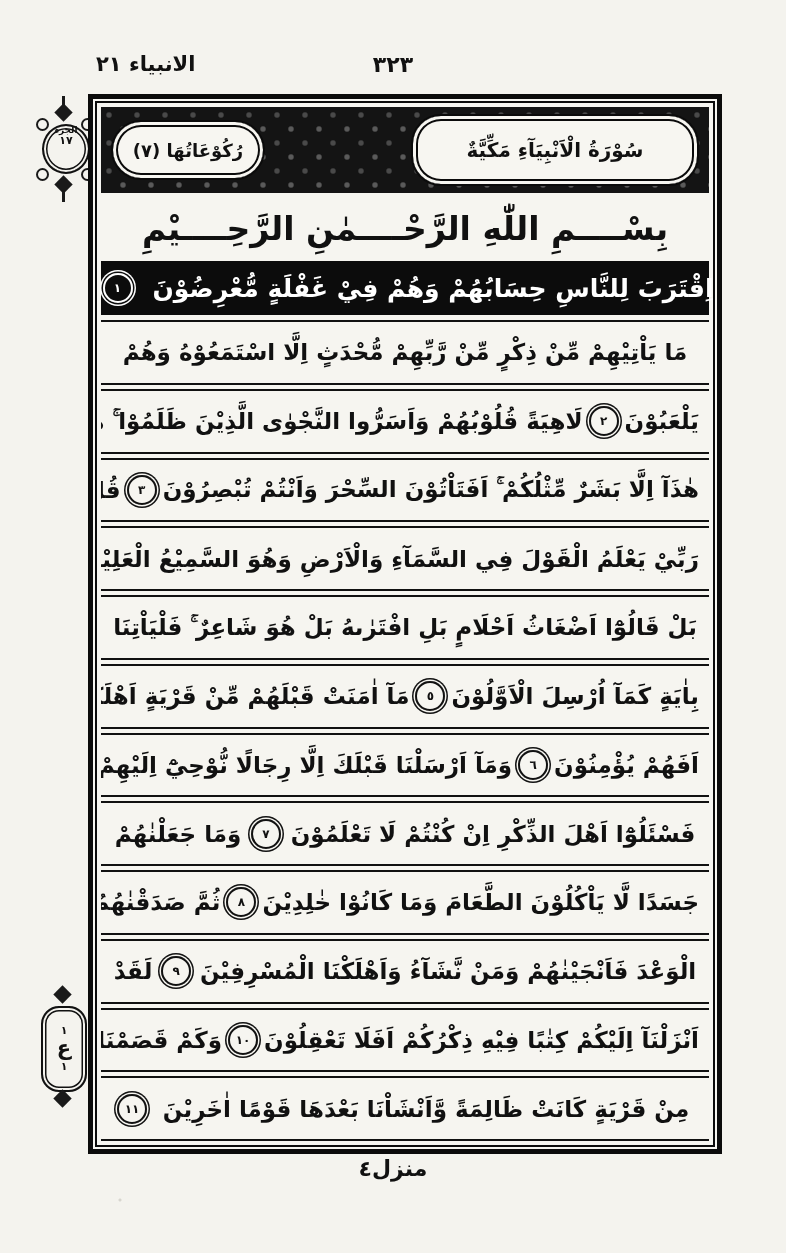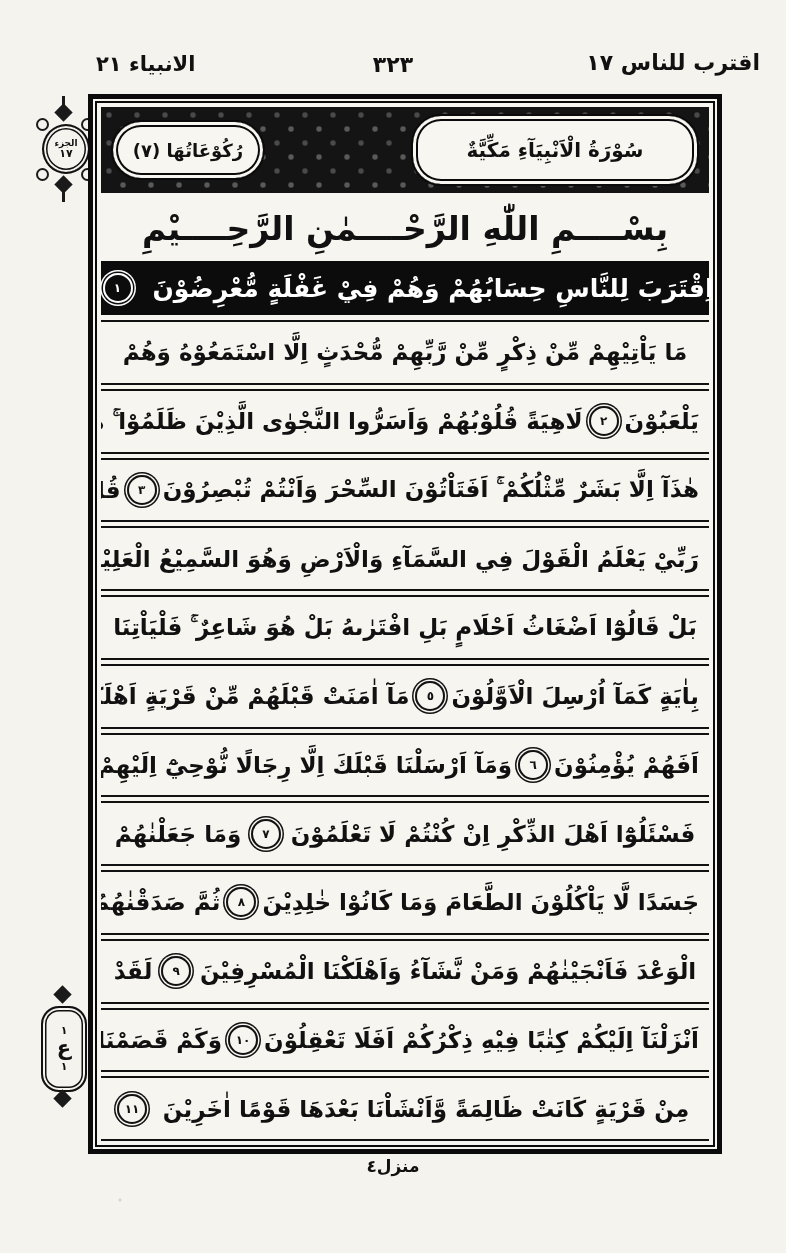--- a/index.html
+++ b/index.html
@@ -75,44 +75,43 @@
     box-shadow:0 0 0 1.5px #f6f5f0,0 0 0 3px #111;
     display:flex;align-items:center;justify-content:center;
     font-size:12px;font-weight:bold;margin:0 6px;
   }
 
   
   .medallion{position:absolute;left:30px;top:96px;width:68px;height:106px;text-align:center;}
   .medallion .circle{
     position:absolute;left:12px;top:28px;width:44px;height:46px;border:2px solid #111;border-radius:50%;
     box-shadow:inset 0 0 0 2px #f4f3ee,inset 0 0 0 3.5px #111;
-    display:flex;flex-direction:column;align-items:center;justify-content:center;line-height:1.05;
+    display:flex;flex-direction:column;align-items:center;line-height:1.05;
   }
   .medallion .lbl{font-size:9px;font-weight:bold;}
   .medallion .num{font-size:11px;font-weight:bold;}
   .diamond{position:absolute;width:13px;height:13px;background:#1a1a1a;transform:rotate(45deg);}
   .fin{position:absolute;left:32px;width:3px;background:#1a1a1a;}
   .petal{position:absolute;width:9px;height:9px;border:2px solid #1a1a1a;border-radius:50%;background:#f4f3ee;}
 
   .ruku-mark{position:absolute;left:34px;top:986px;width:58px;height:122px;}
   .ruku-pill{
     position:absolute;left:7px;top:20px;width:42px;height:82px;border:2px solid #111;border-radius:18px;
     box-shadow:inset 0 0 0 2px #f4f3ee,inset 0 0 0 3.5px #111;
     display:flex;flex-direction:column;align-items:center;justify-content:center;gap:0;line-height:1.1;
   }
   .ruku-pill .small{font-size:11px;font-weight:bold;}
   .ruku-pill .ain{font-size:21px;font-weight:bold;}
 
-  .catchword{position:absolute;top:1156px;left:50%;transform:translateX(-50%);font-size:17px;font-weight:bold;}
+  .catchword{position:absolute;top:1156px;left:50%;transform:translateX(-50%);font-size:22px;font-weight:bold;}
 </style>
 </head>
 <body>
 
 <div class="runhead">
-  <span class="rh-right">اقترب للناس ١٧</span>
   <span class="rh-center">٣٢٣</span>
   <span class="rh-left">الانبياء ٢١</span>
 </div>
 
 <div class="medallion">
   <div class="fin" style="top:0;height:14px;"></div>
   <div class="diamond" style="left:27px;top:10px;"></div>
   <div class="petal" style="left:6px;top:22px;"></div>
   <div class="petal" style="left:51px;top:22px;"></div>
   <div class="circle">

